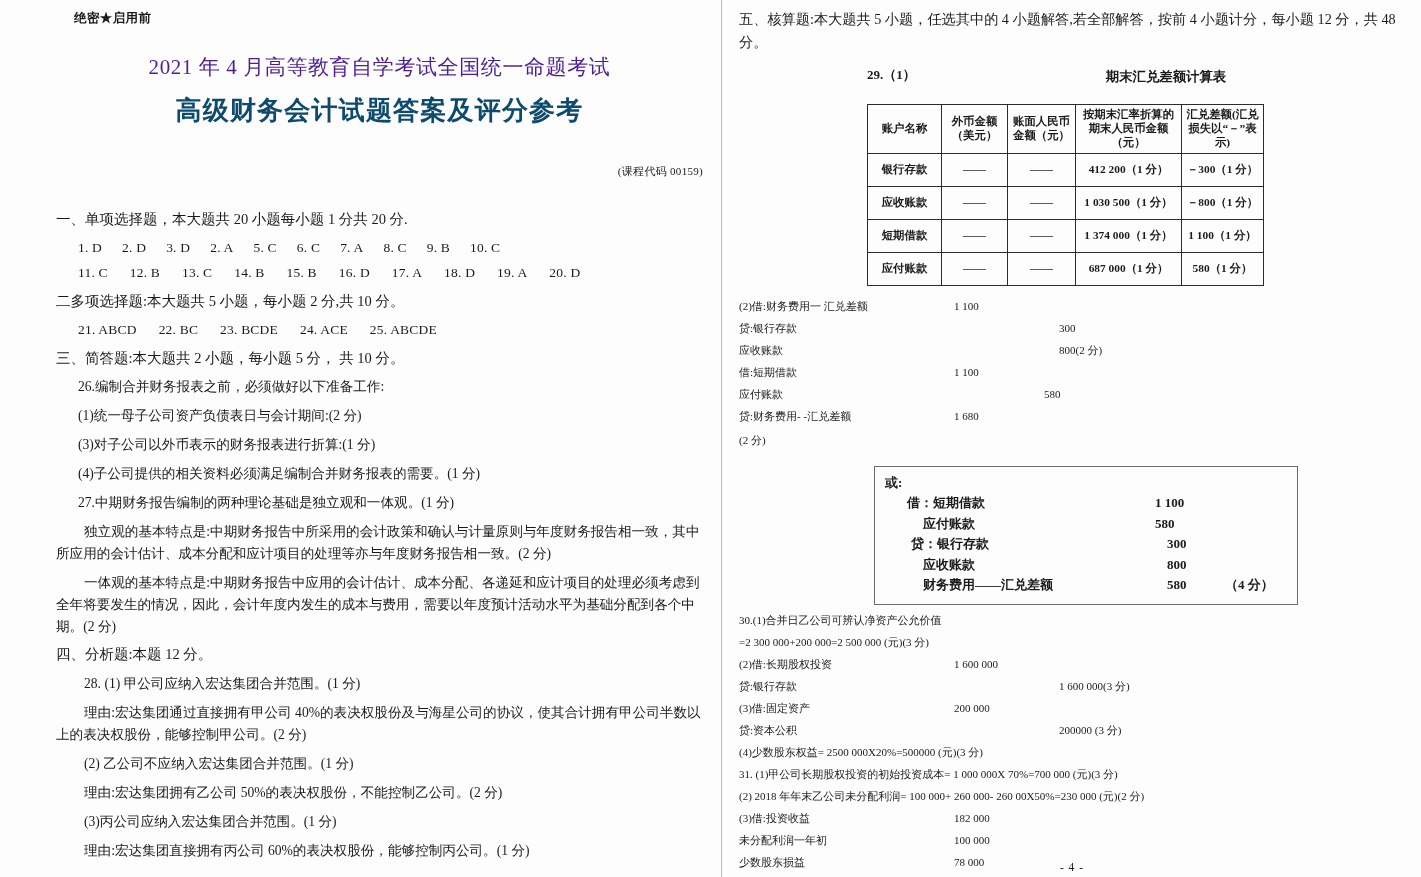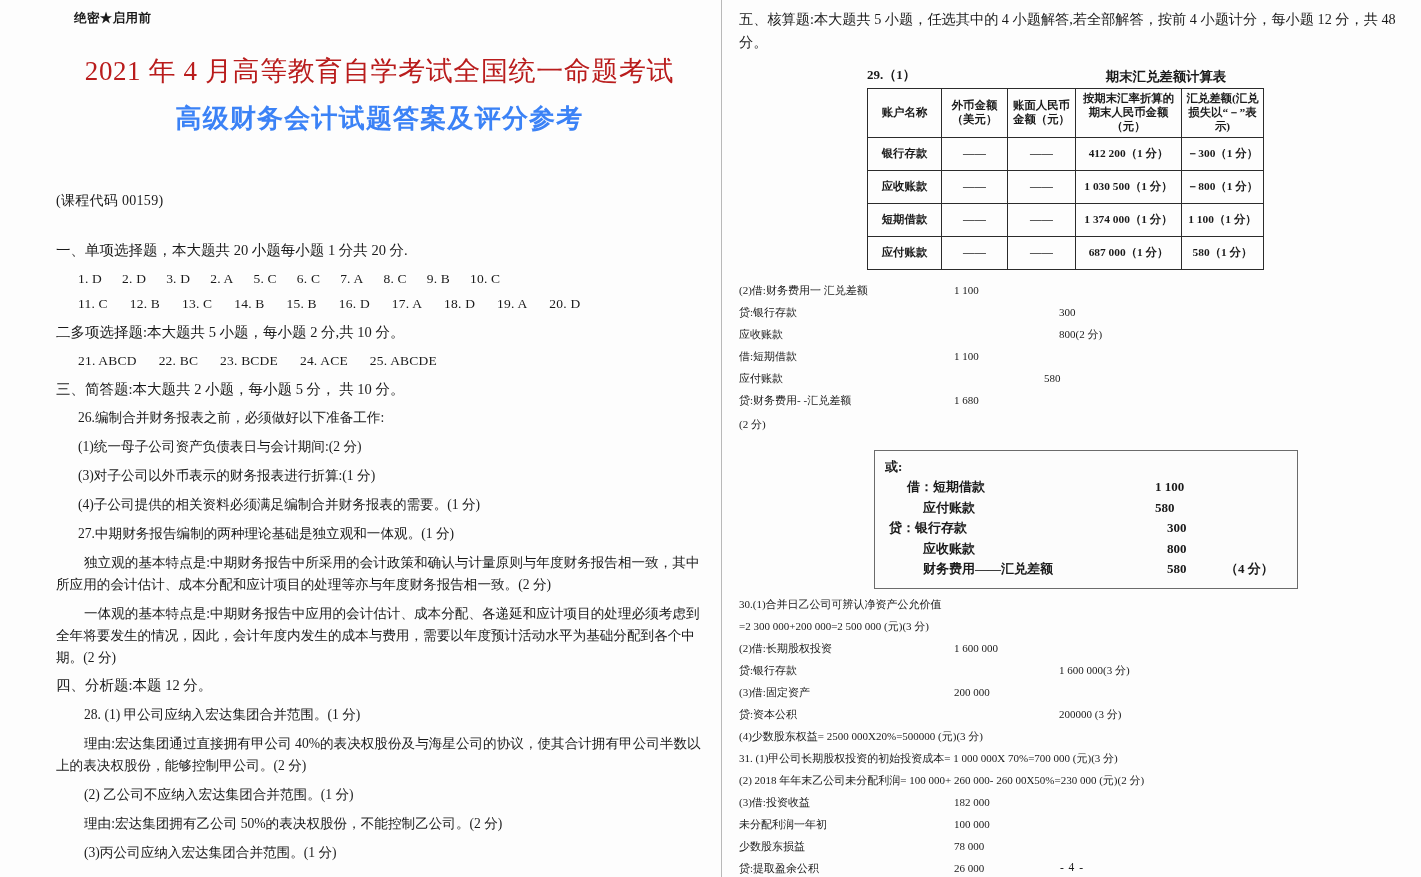--- a/index.html
+++ b/index.html
@@ -41,37 +41,37 @@
     padding: 6px 16px 0 16px;
   }
   .tiny-head {
     font-size: 12.5px;
     letter-spacing: 0.4px;
     margin: 4px 0 0 18px;
     font-weight: 600;
   }
   .title-1 {
     text-align: center;
-    font-size: 27px;
+    font-size: 21px;
     margin-top: 26px;
     letter-spacing: 0.6px;
-    color: #b91c1c;
+    color: #4c1d95;
   }
   .title-2 {
     text-align: center;
     font-size: 26px;
     font-weight: 700;
     margin-top: 12px;
     letter-spacing: 1.2px;
-    color: #3b82f6;
+    color: #0c4a6e;
   }
   .title-3 {
-    text-align: left;
-    font-size: 14px;
-    margin-top: 56px;
+    text-align: right;
+    font-size: 11px;
+    margin-top: 36px;
     letter-spacing: 0.3px;
   }
   .sec-head {
     font-size: 14.5px;
     margin-top: 15px;
     line-height: 1.5;
   }
   .ans-row {
     font-size: 13.5px;
     margin-top: 9px;
@@ -113,21 +113,21 @@
     left: 128px;
     top: -2px;
     font-size: 13px;
     font-weight: 700;
   }
   .tbl-title {
     text-align: center;
     font-size: 13.4px;
     font-weight: 700;
     margin-left: 60px;
-    margin-bottom: 2px;
+    margin-bottom: 18px;
   }
   table.calc {
     border-collapse: collapse;
     width: 396px;
     margin-left: 0;
     font-size: 11.4px;
     table-layout: fixed;
   }
   table.calc th, table.calc td {
     border: 1px solid #2b2b2b;
@@ -218,20 +218,21 @@
     <div class="para indent nogap">独立观的基本特点是:中期财务报告中所采用的会计政策和确认与计量原则与年度财务报告相一致，其中所应用的会计估计、成本分配和应计项目的处理等亦与年度财务报告相一致。(2 分)</div>
     <div class="para indent nogap">一体观的基本特点是:中期财务报告中应用的会计估计、成本分配、各递延和应计项目的处理必须考虑到全年将要发生的情况，因此，会计年度内发生的成本与费用，需要以年度预计活动水平为基础分配到各个中期。(2 分)</div>
 
     <div class="sec-head" style="margin-top:6px;">四、分析题:本题 12 分。</div>
     <div>
         <div class="para indent nogap">28. (1)  甲公司应纳入宏达集团合并范围。(1 分)</div>
         <div class="para indent nogap">理由:宏达集团通过直接拥有甲公司 40%的表决权股份及与海星公司的协议，使其合计拥有甲公司半数以上的表决权股份，能够控制甲公司。(2 分)</div>
         <div class="para indent nogap">(2)  乙公司不应纳入宏达集团合并范围。(1 分)</div>
         <div class="para indent nogap">理由:宏达集团拥有乙公司 50%的表决权股份，不能控制乙公司。(2 分)</div>
         <div class="para indent nogap">(3)丙公司应纳入宏达集团合并范围。(1 分)</div>
+        <div class="para indent nogap">理由:宏达集团直接拥有丙公司 60%的表决权股份，能够控制丙公司。(1 分)</div>
       </div>
   </div>
 
   <div class="col col-right">
 
     <div class="rsec">五、核算题:本大题共 5 小题，任选其中的 4 小题解答,若全部解答，按前 4 小题计分，每小题 12 分，共 48 分。</div>
 
     <div class="tbl-wrap">
       <div class="tbl-label">29.（1）</div>
       <div class="tbl-title">期末汇兑差额计算表</div>
@@ -323,21 +324,21 @@
         <div>
             <div class="jrow">
               <span class="jlabel pad" style="left: 22px;">借：短期借款</span>
               <span class="jamt amt-or">1 100</span>
             </div>
             <div class="jrow">
               <span class="jlabel pad" style="left: 38px;">应付账款</span>
               <span class="jamt amt-or">580</span>
             </div>
             <div class="jrow">
-              <span class="jlabel pad" style="left: 4px;">贷：银行存款</span>
+              <span class="jlabel pad" style="left: 26px;">贷：银行存款</span>
               <span class="jamt amt-or2">300</span>
             </div>
             <div class="jrow">
               <span class="jlabel pad" style="left: 38px;">应收账款</span>
               <span class="jamt amt-or2">800</span>
             </div>
             <div class="jrow">
               <span class="jlabel pad" style="left: 38px;">财务费用——汇兑差额</span>
               <span class="jamt amt-or2">580</span>
               <span class="pts">（4 分）</span>

